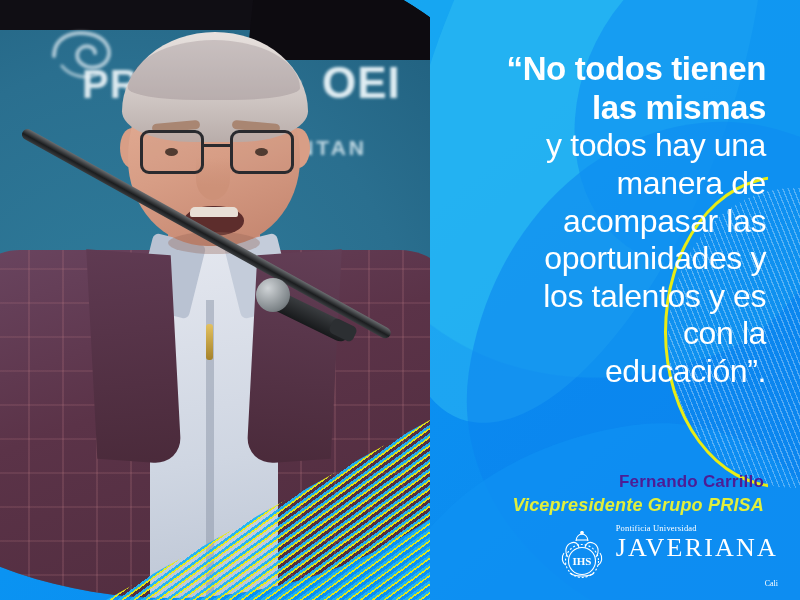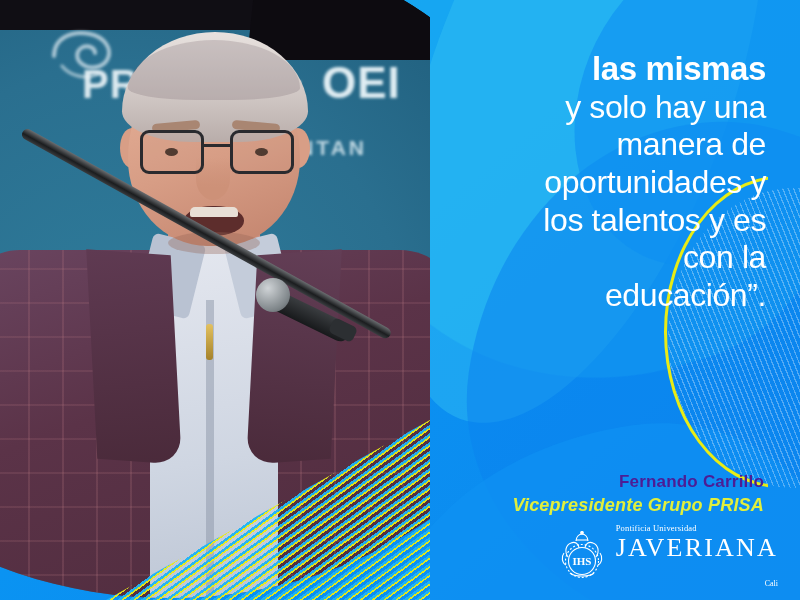--- a/index.html
+++ b/index.html
@@ -231,23 +231,25 @@
       <div class="mic-stand"></div>
       <div class="mic-body"></div>
       <div class="mic-clip"></div>
       <div class="mic-head"></div>
     </div>
   </div>
 
   <div class="photo-hatch"></div>
 
   <div class="quote">
+    <span class="qline bold">“No todos tienen</span>
     <span class="qline bold">las mismas</span>
-    <span class="qline light">y solo hay una</span>
+    <span class="qline light">y todos hay una</span>
     <span class="qline light">manera de</span>
+    <span class="qline light">acompasar las</span>
     <span class="qline light">oportunidades y</span>
     <span class="qline light">los talentos y es</span>
     <span class="qline light">con la</span>
     <span class="qline light">educación”.</span>
   </div>
 
   <div class="attrib">
     <div class="attrib-name">Fernando Carrillo</div>
     <div class="attrib-role">Vicepresidente Grupo PRISA</div>
   </div>

